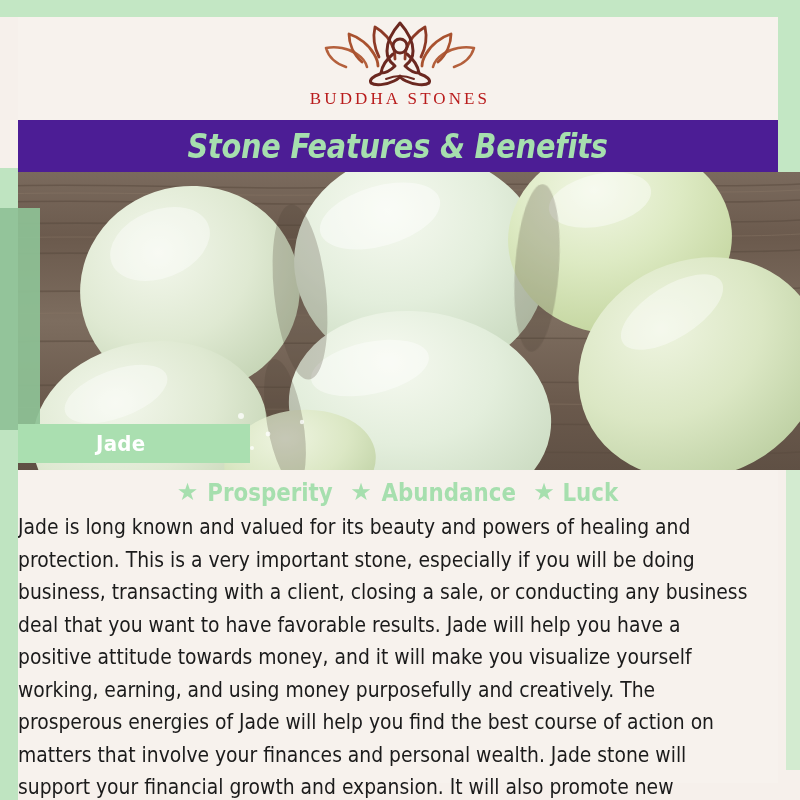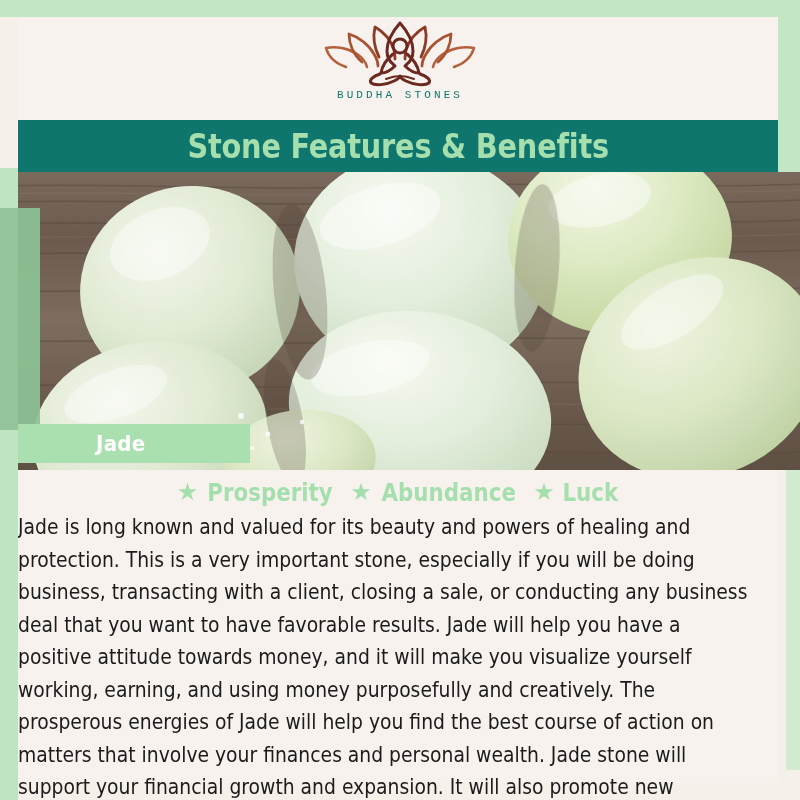--- a/index.html
+++ b/index.html
@@ -87,37 +87,38 @@
     z-index: 5;
   }
   .lotus {
     margin-top: 4px;
     width: 152px;
     height: 66px;
     display: block;
   }
   .brand-name {
     margin-top: 2px;
-    font-family: Liberation Mono, monospace;
-    font-size: 11px;
+    font-family: Liberation Serif, serif;
+    font-size: 17px;
     letter-spacing: 3.1px;
-    color: #0f766e;
+    color: #b91c1c;
     white-space: nowrap;
   }
 
   
   .headline-band {
     position: absolute;
     left: 18px; top: 120px;
     width: 760px; height: 52px;
-    background: #0f766e;
+    background: #4c1d95;
     display: flex;
     align-items: center;
     justify-content: center;
     z-index: 5;
+    font-style: italic;
   }
   .headline {
     font-family: "Liberation Sans Narrow", "DejaVu Sans Condensed", "Liberation Sans", sans-serif;
     font-size: 34px;
     font-weight: bold;
     letter-spacing: -0.2px;
     color: #a6dfae;
     transform: scaleX(0.94);
     white-space: nowrap;
   }

